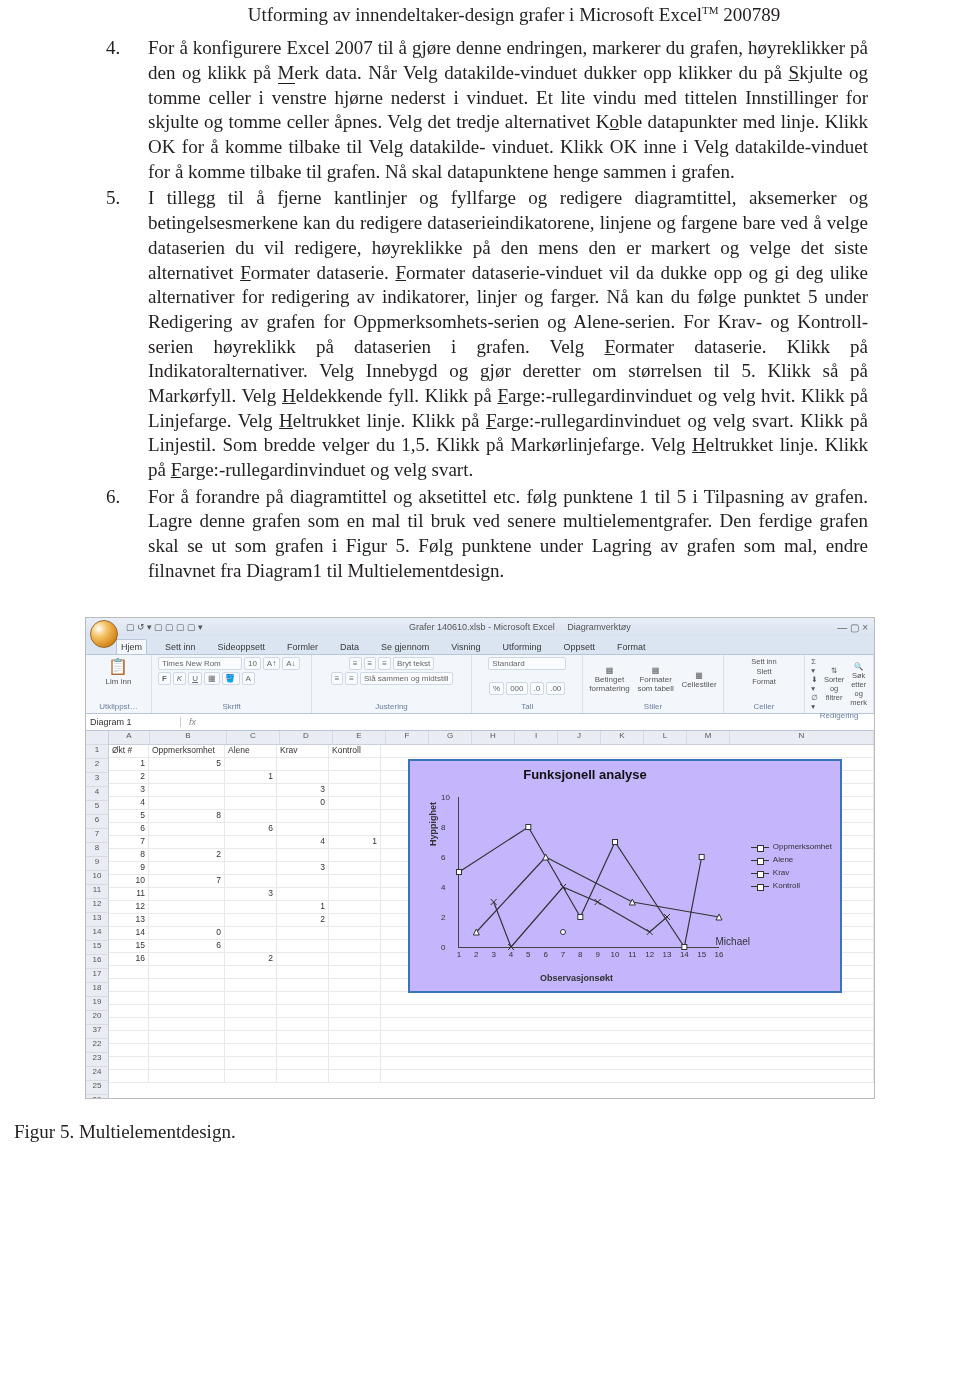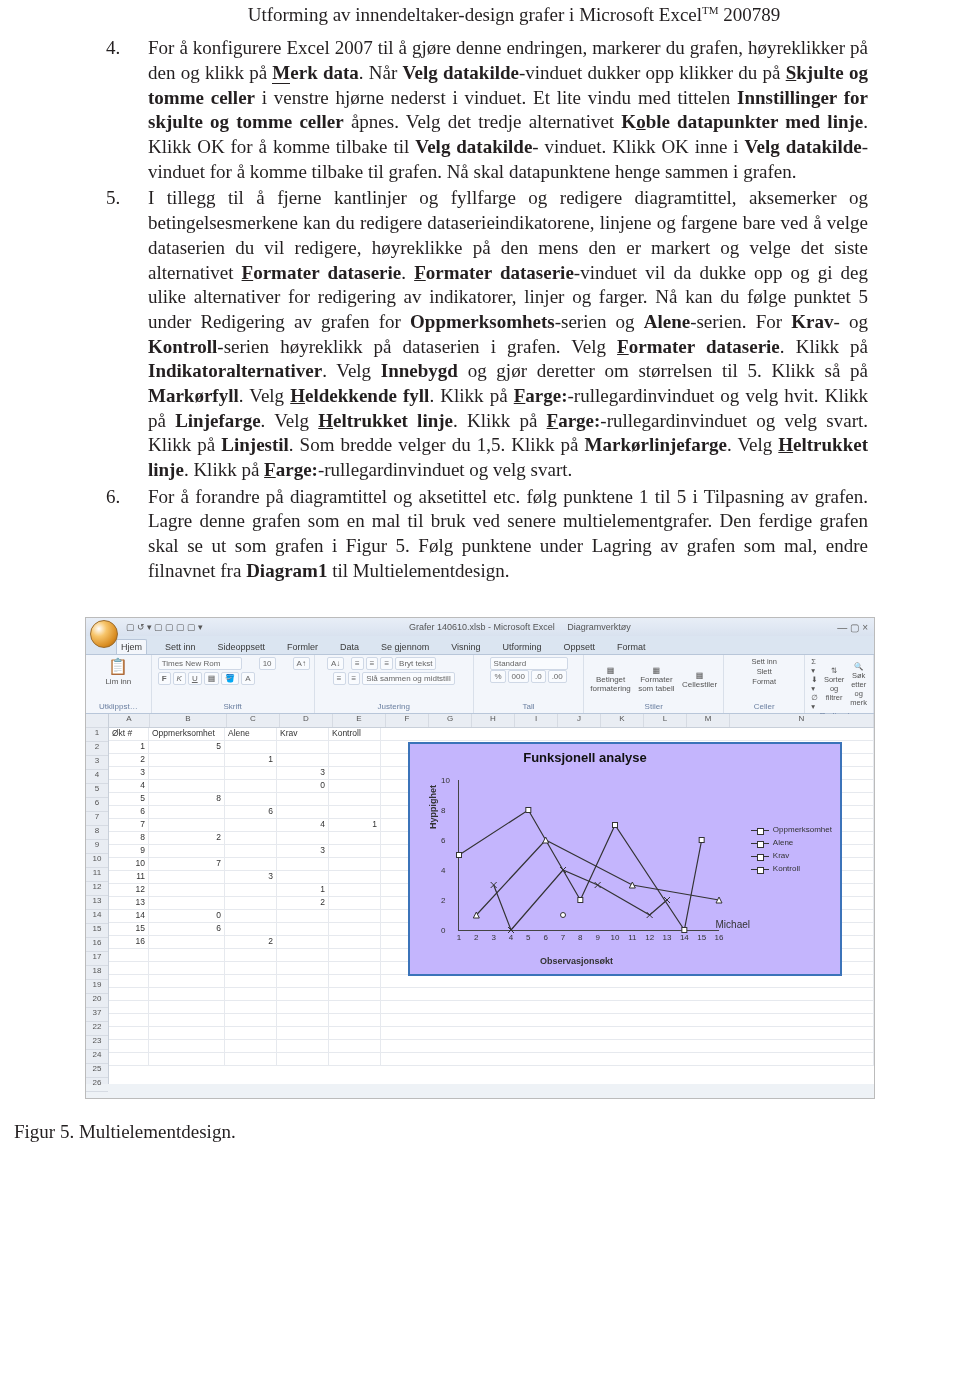--- a/index.html
+++ b/index.html
@@ -3,21 +3,21 @@
 <meta charset="utf-8">
 <style>
   body{margin:0;background:#fff;font-family:'Adobe Garamond Pro','Garamond','Times New Roman',serif;color:#231f20}
   .page{width:960px;height:1400px;margin:0 auto;position:relative;padding:0;box-sizing:border-box}
   .hdr{display:flex;justify-content:center;padding:4px 92px 0 160px;font-size:19px}
   .content{padding:10px 92px 0 100px;font-size:19px;line-height:1.30}
   ol.numlist{list-style:none;margin:0;padding:0}
   ol.numlist>li{display:flex;margin:0 0 2px 0}
   .numcol{width:42px;flex-shrink:0;text-align:left;padding-left:6px}
   .txtcol{flex:1;text-align:justify}
-  .b{font-weight:bold}.i{}.ul{text-decoration:underline}
+  .b{font-weight:normal}.i{}.ul{text-decoration:underline}
   .figure{margin:34px 85px 0 85px}
   .figcap{font-size:19px;margin-top:22px;padding-left:14px}
   .excel{border:1px solid #bbb;background:#eef2f6;font-family:'Segoe UI',Tahoma,Arial,sans-serif;font-size:9px;color:#333;position:relative;height:480px;overflow:hidden}
   .qat{background:linear-gradient(#e8eef7,#d9e2ef);height:18px;display:flex;align-items:center;padding:0 6px;font-size:9px;color:#555;justify-content:space-between}
   .tabs{background:#dbe5f1;display:flex;height:18px;align-items:flex-end;padding-left:30px;gap:14px;font-size:9px;border-bottom:1px solid #b8c6d9}
   .tabs span{padding:2px 4px;color:#3a3a3a}
   .tabs span.active{background:#f3f6fb;border:1px solid #b8c6d9;border-bottom:none;border-radius:2px 2px 0 0}
   .ribbon{background:#f3f6fb;height:58px;display:flex;border-bottom:1px solid #b8c6d9}
   .grp{border-right:1px solid #d9e0ea;padding:2px 6px;display:flex;flex-direction:column;justify-content:space-between;font-size:8px;color:#555}
   .grp .lbl{text-align:center;color:#6a7fa0;font-size:8px}
@@ -114,21 +114,21 @@
       <div class="ribbon">
         <div class="grp" style="width:54px">
             <div class="body" style="flex-direction:column;gap:1px;align-items:center">
               <span style="font-size:16px">📋</span>
               <span>Lim inn</span>
             </div>
             <div class="lbl">Utklippst…</div>
           </div>
         <div class="grp" style="width:150px">
             <div class="body" style="flex-direction:column;align-items:flex-start;gap:2px">
-              <div style="display:flex;gap:17px">
+              <div style="display:flex;gap:2px">
                 <span class="fakebtn" style="width:76px">Times New Rom</span>
                 <span class="fakebtn">10</span>
                 <span class="fakebtn">A↑</span>
                 <span class="fakebtn">A↓</span>
               </div>
               <div style="display:flex;gap:2px">
                 <span class="fakebtn"><b>F</b></span>
                 <span class="fakebtn"><i>K</i></span>
                 <span class="fakebtn"><u>U</u></span>
                 <span class="fakebtn">▦</span>
@@ -148,21 +148,21 @@
               </div>
               <div style="display:flex;gap:2px">
                 <span class="fakebtn">≡</span>
                 <span class="fakebtn">≡</span>
                 <span class="fakebtn">Slå sammen og midtstill</span>
               </div>
             </div>
             <div class="lbl">Justering</div>
           </div>
         <div class="grp" style="width:100px">
-            <div class="body" style="flex-direction:column;gap:0">
+            <div class="body" style="flex-direction:column;gap:12px">
               <span class="fakebtn" style="width:70px">Standard</span>
               <div style="display:flex;gap:2px">
                 <span class="fakebtn">%</span>
                 <span class="fakebtn">000</span>
                 <span class="fakebtn">.0</span>
                 <span class="fakebtn">.00</span>
               </div>
             </div>
             <div class="lbl">Tall</div>
           </div>
@@ -183,20 +183,24 @@
             <div class="lbl">Celler</div>
           </div>
         <div class="grp" style="flex:1">
             <div class="body" style="gap:6px;font-size:7.5px">
               <div>Σ ▾<br>⬇ ▾<br>∅ ▾</div>
               <div style="text-align:center"><div>⇅</div><span>Sorter og filtrer</span></div>
               <div style="text-align:center"><div>🔍</div><span>Søk etter og merk</span></div>
             </div>
             <div class="lbl">Redigering</div>
           </div>
+      </div>
+      <div class="namebox">
+        <div class="nb">Diagram 1</div>
+        <div class="fx">fx</div>
       </div>
       <div class="sheet">
         <div class="rowhdr">
             <div></div>
             <div>1</div>
             <div>2</div>
             <div>3</div>
             <div>4</div>
             <div>5</div>
             <div>6</div>

